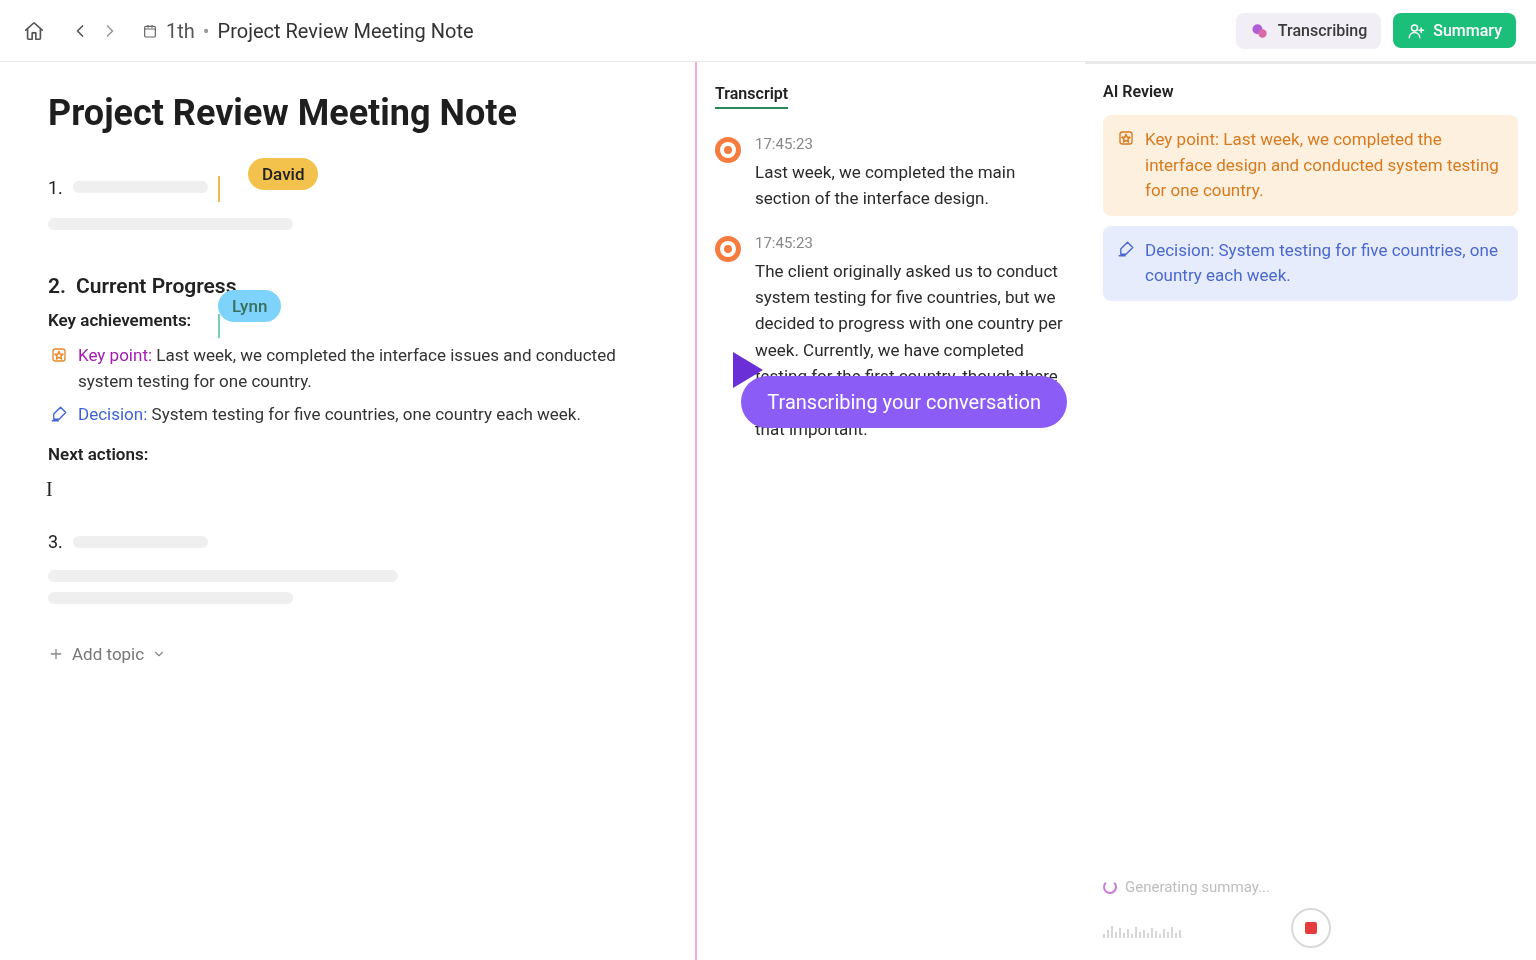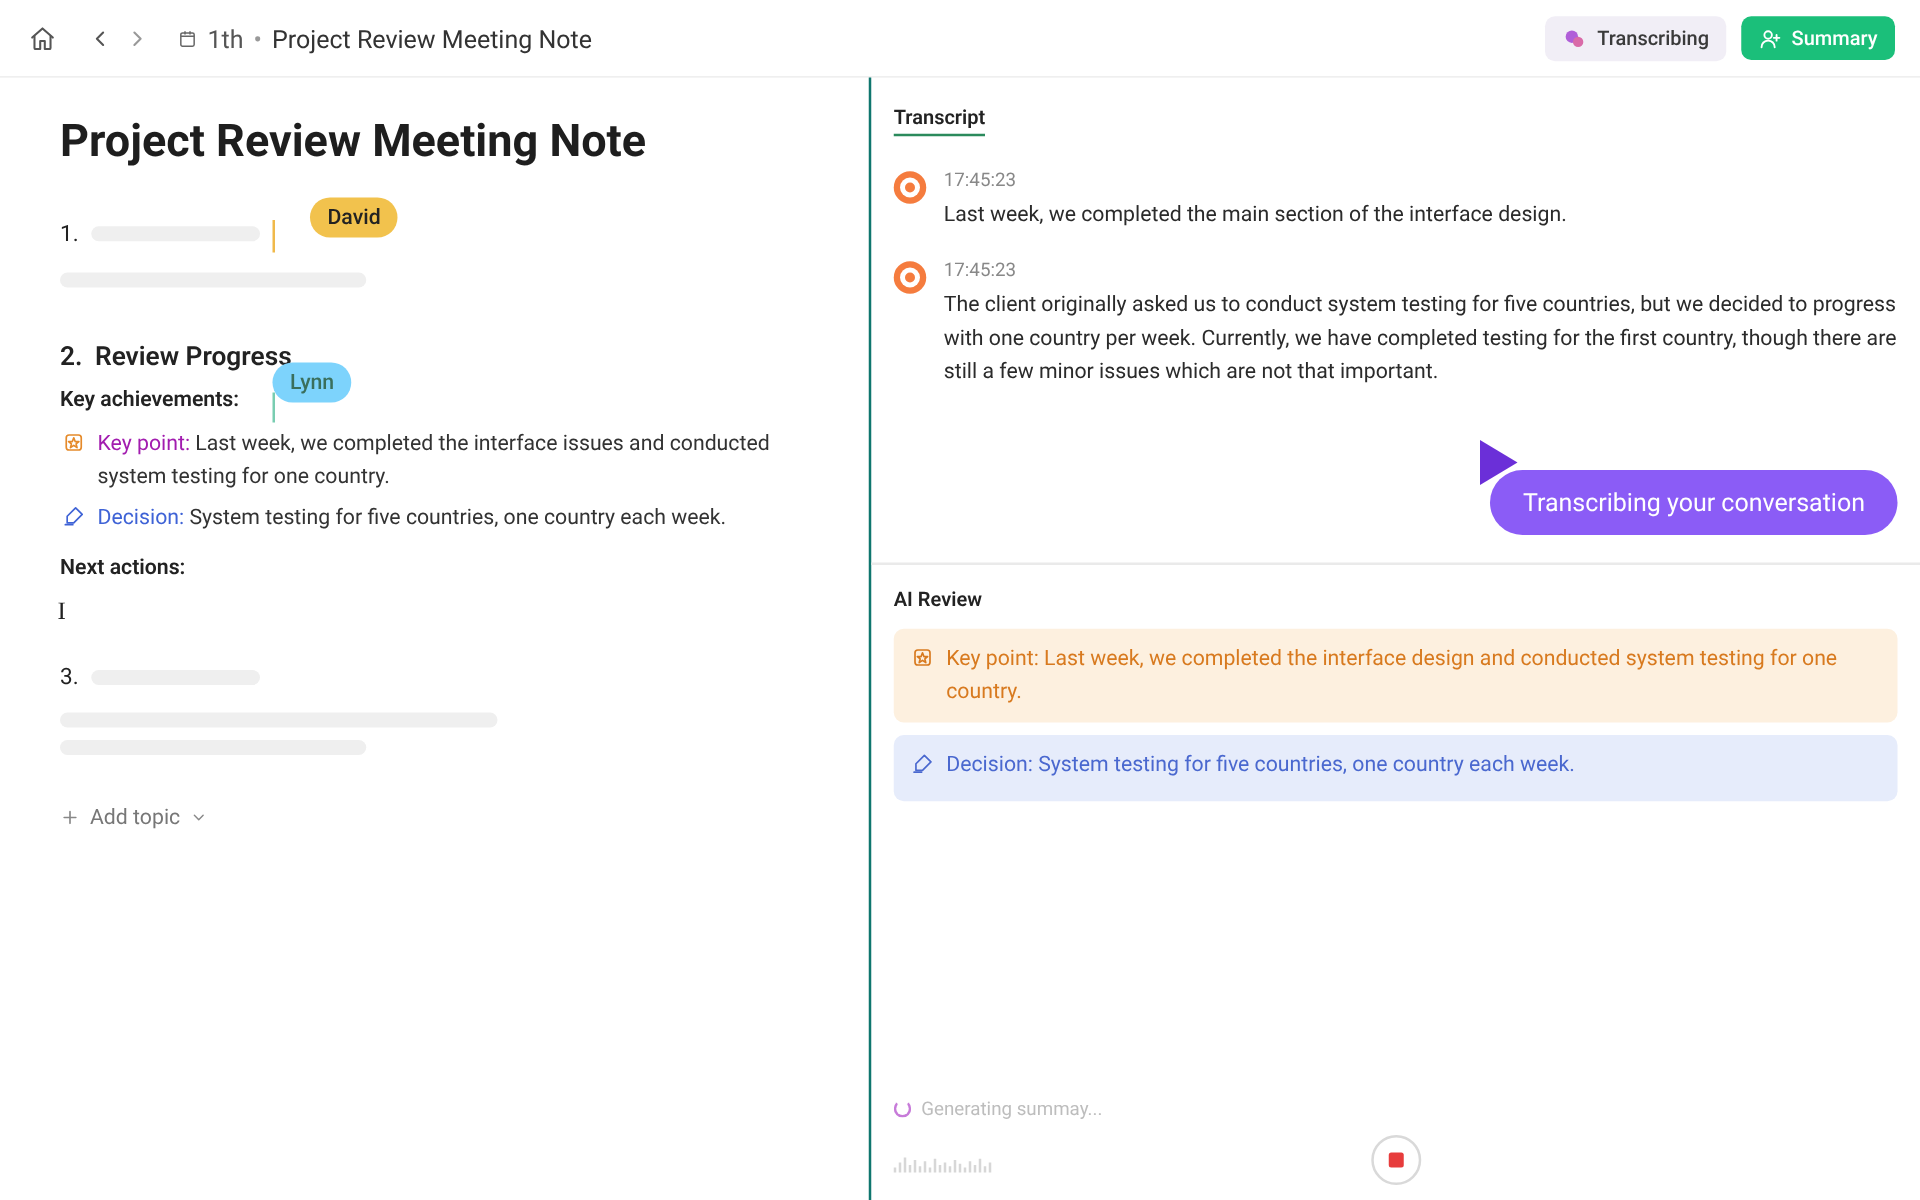--- a/index.html
+++ b/index.html
@@ -16,21 +16,21 @@
   .breadcrumb .bc-title { color: #333; }
   .topbar-right { display: flex; gap: 12px; align-items: center; }
   .pill { display: flex; align-items: center; gap: 8px; border-radius: 8px; padding: 8px 14px; font-size: 16px; font-weight: 500; }
   .pill.transcribing { background: #f1eef6; color: #3a3a3a; }
   .pill.invite { background: #1bbf7a; color: #fff; }
   .pill svg { display: block; }
 
   
   .main { flex: 1; display: flex; min-height: 0; }
   .left-pane { width: 695px; padding: 30px 48px 0 48px; position: relative; }
-  .right-pane { flex: 1; border-left: 2px solid #0f766e; display: flex; flex-direction: column; min-width: 0; }
+  .right-pane { flex: 1; border-left: 2px solid #f9a8d4; display: flex; min-width: 0; }
 
   
   .doc-title { font-size: 36px; font-weight: 700; color: #1e1e1e; margin-bottom: 40px; }
   .section { margin-bottom: 28px; position: relative; }
   .num-row { display: flex; align-items: center; gap: 10px; font-size: 18px; color: #222; }
   .placeholder { background: #efefef; border-radius: 6px; height: 12px; }
   .ph-inline { display: inline-block; }
   .cursor-line { width: 2px; height: 26px; background: #f0b94a; display: inline-block; position: relative; top: 2px; }
   .name-badge { position: absolute; padding: 6px 14px; border-radius: 18px; font-size: 17px; font-weight: 500; }
   .badge-david { background: #f2c24d; color: #222; left: 200px; top: -16px; }
@@ -139,21 +139,21 @@
         <span class="placeholder ph-inline" style="width:135px;"></span>
         <span class="cursor-line"></span>
         <span class="name-badge badge-david">David</span>
       </div>
       <div class="placeholder" style="width:245px; margin-top:18px;"></div>
     </div>
 
     <div class="section" style="margin-top:44px;">
       <div class="section-heading-row">
         <span>2.</span>
-        <span>Review Progress</span>
+        <span>Current Progress</span>
       </div>
       <div class="key-ach-row">
         <span class="key-ach-label">Key achievements:</span>
         <div class="lynn-wrap">
           <span class="name-badge badge-lynn" style="position:static;">Lynn</span>
         </div>
         <span class="cursor-green" style="position:absolute; left:168px; top:4px;"></span>
       </div>
 
       <div class="bullet-row">

